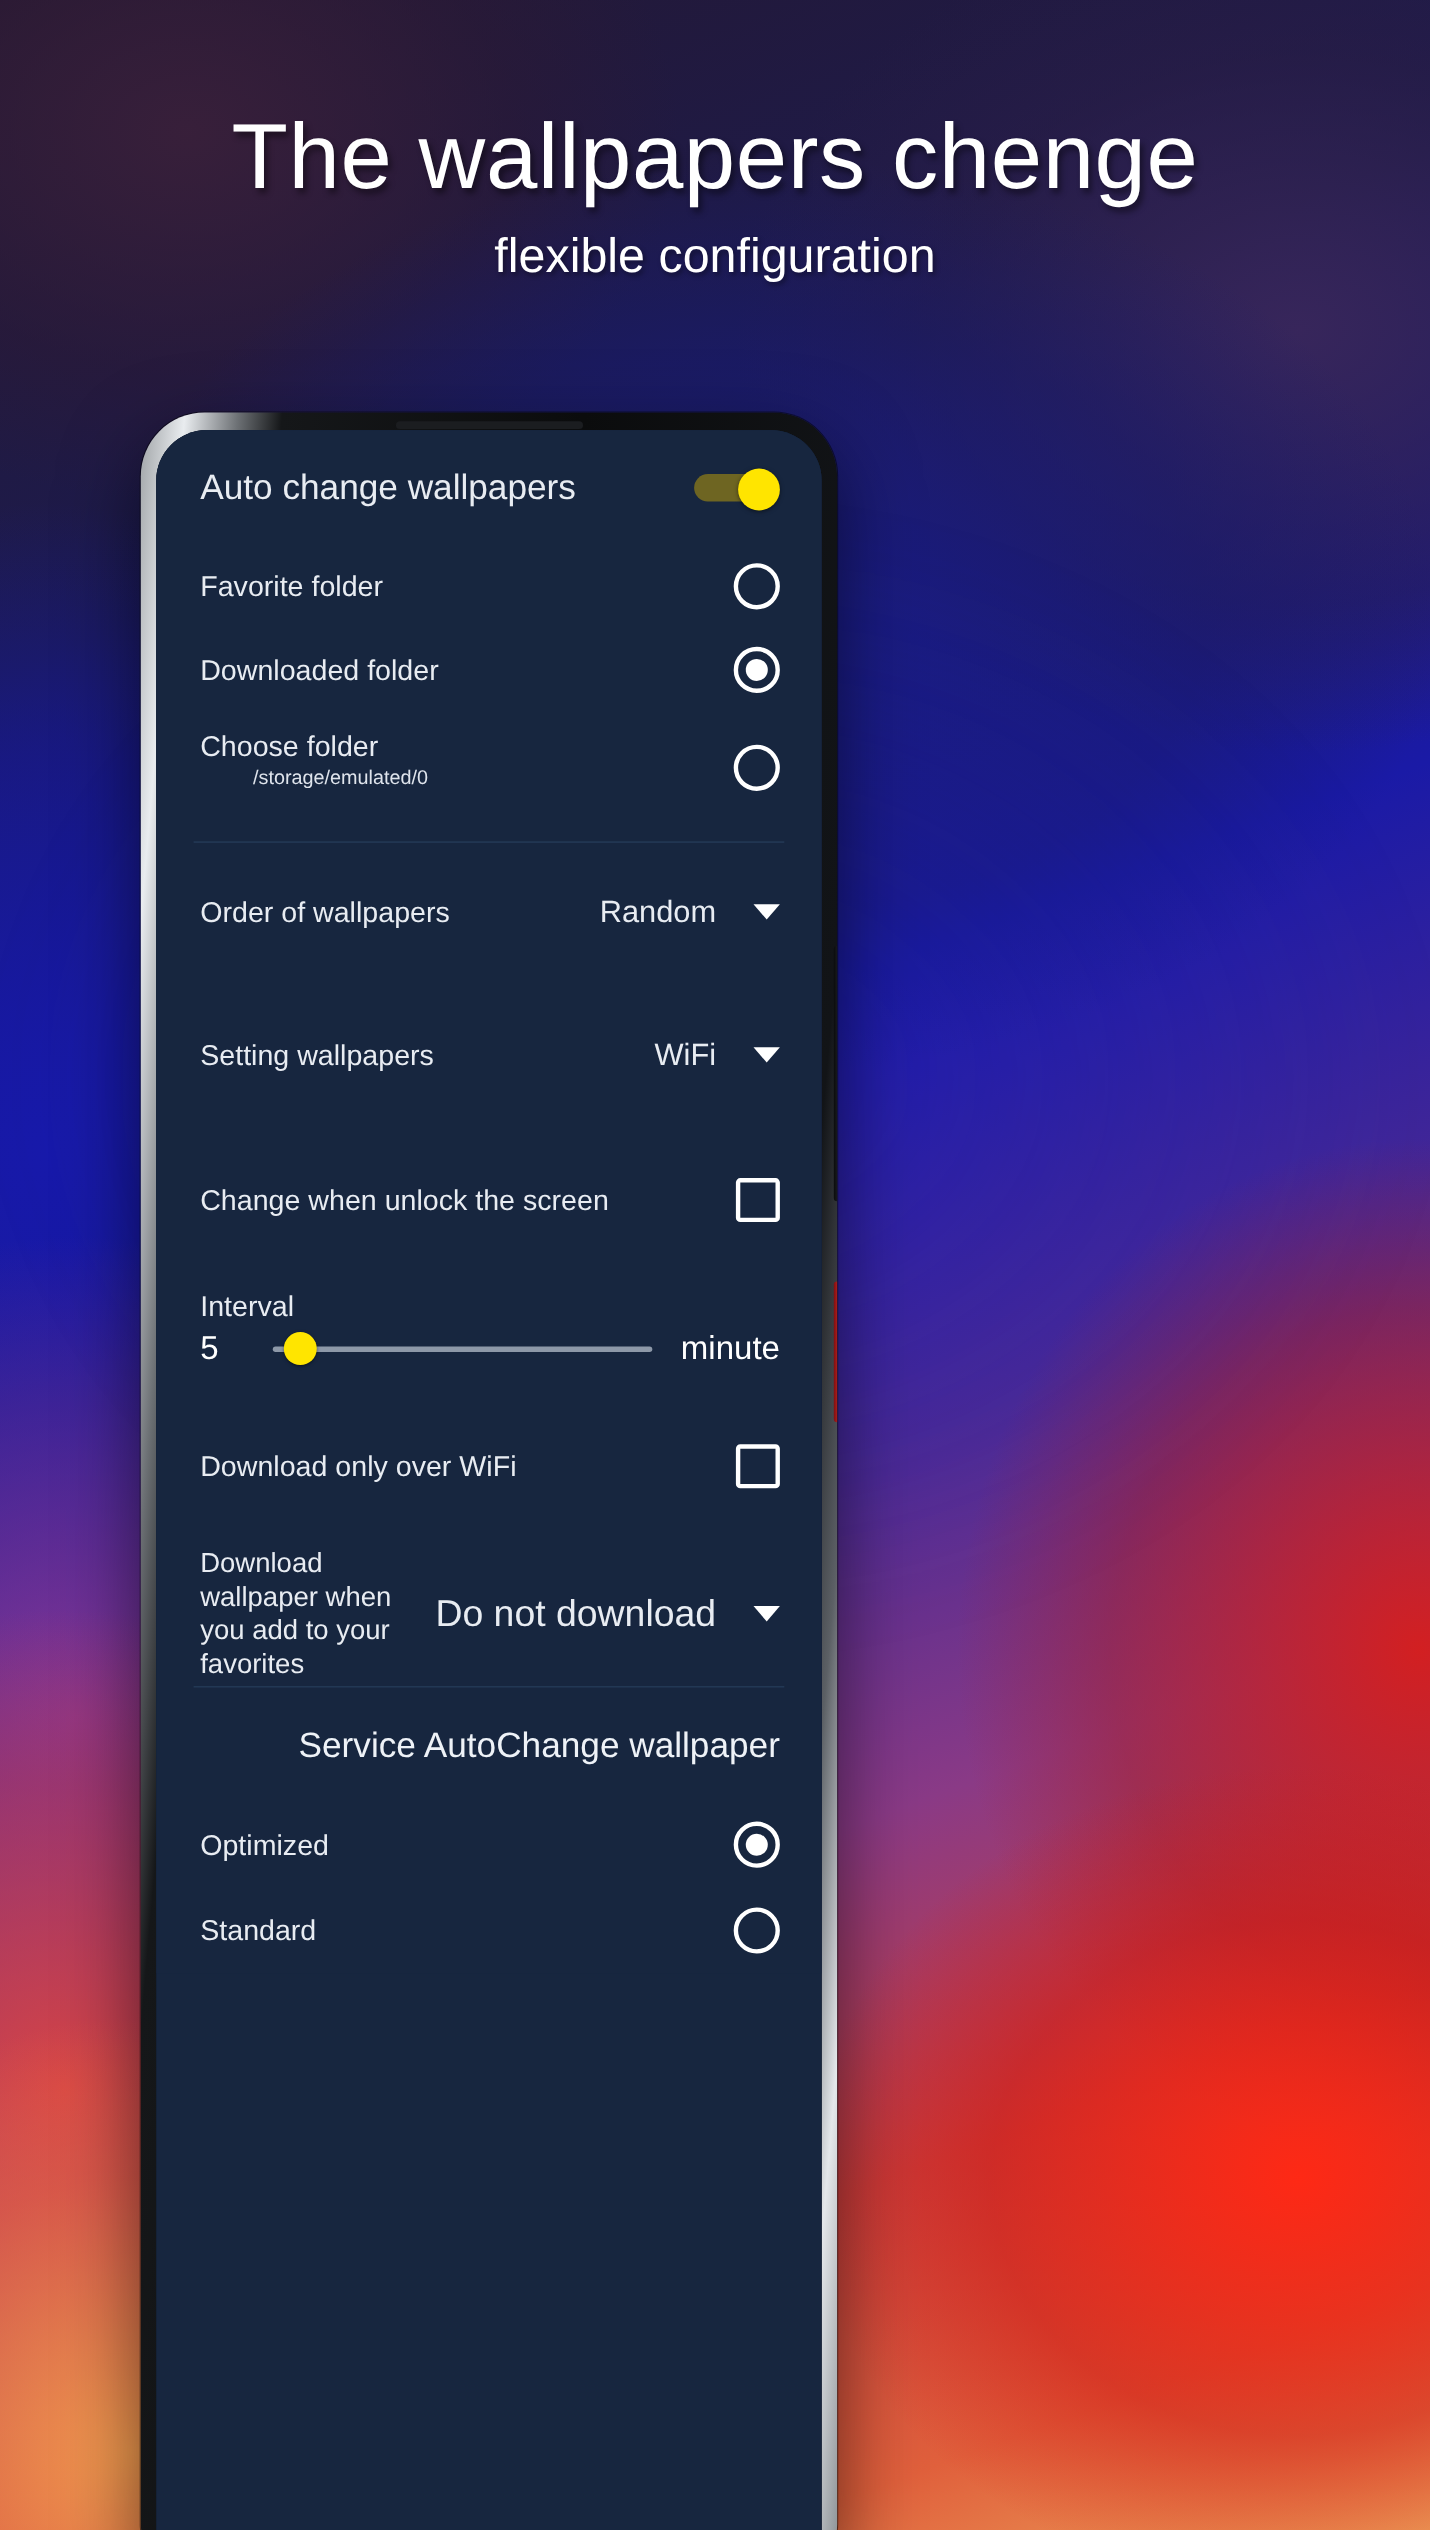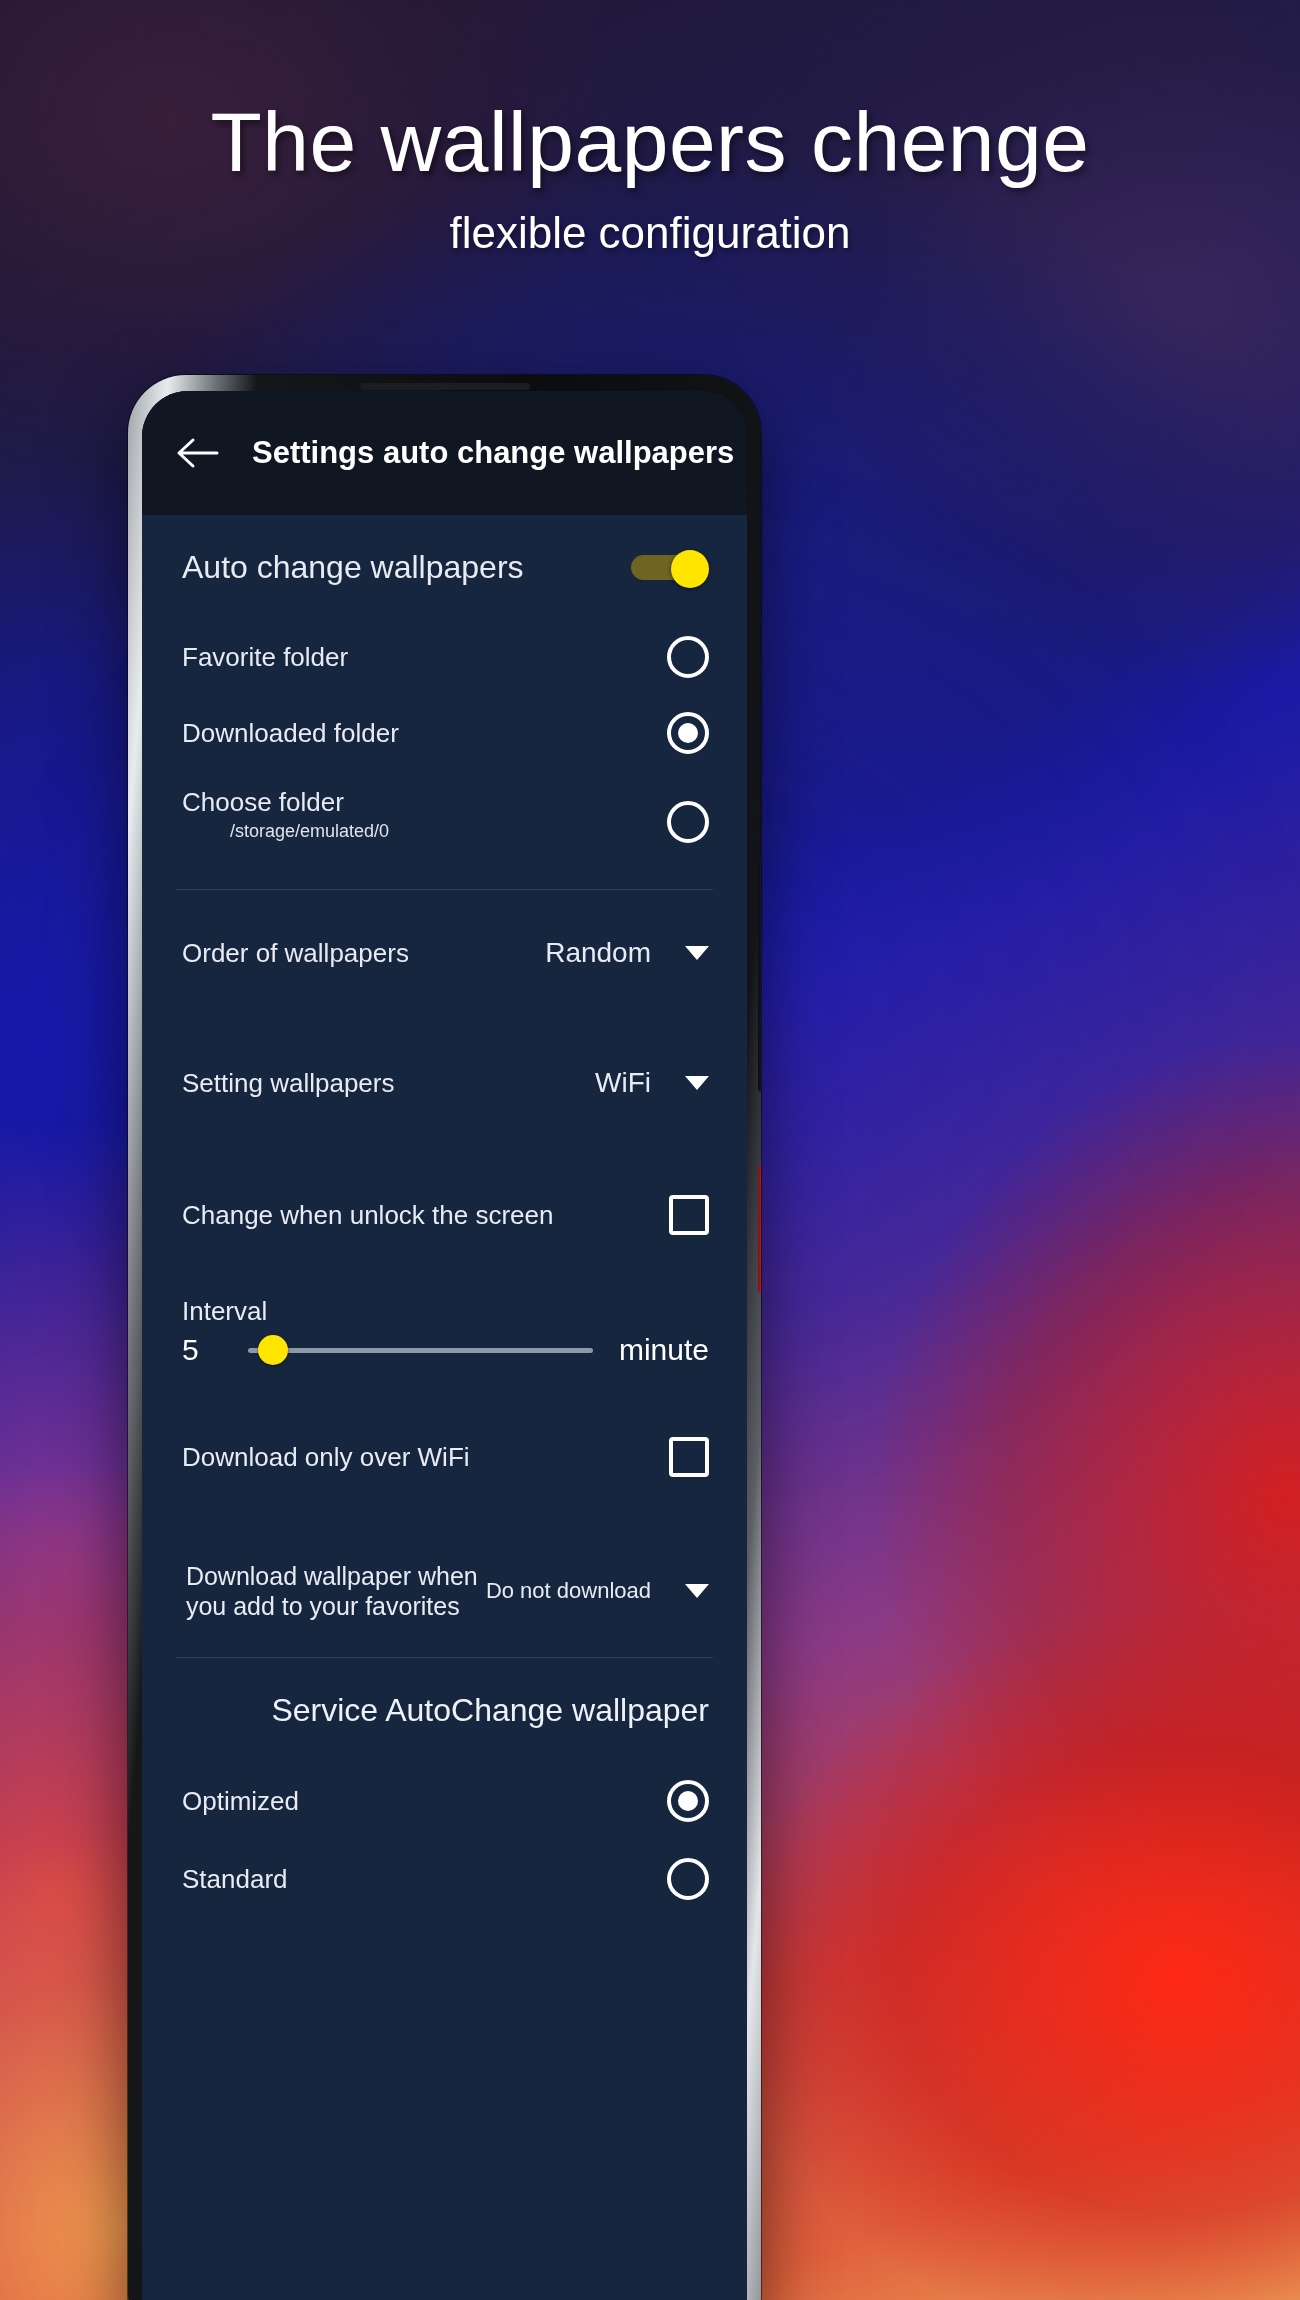--- a/index.html
+++ b/index.html
@@ -181,28 +181,20 @@
   <div id="promo-title">The wallpapers chenge</div>
   <div id="promo-sub">flexible configuration</div>
 </div>
 
 <div id="phone">
   <div id="phone-inner"></div>
   <div id="speaker"></div>
 
   <div id="screen">
 
-    <div id="appbar">
-      <div id="back-arrow">
-        <svg width="44" height="36" viewBox="0 0 44 36" aria-hidden="true">
-          <path d="M3 18 L41 18 M3 18 L17 5 M3 18 L17 31" stroke="#ffffff" stroke-width="3" fill="none" stroke-linecap="round" stroke-linejoin="round"></path>
-        </svg>
-      </div>
-      <div id="appbar-title">Settings auto change wallpapers</div>
-    </div>
 
     <div class="list">
 
       <div class="row toggle-row">
         <div class="label big">Auto change wallpapers</div>
         <div class="switch">
           <div class="track"></div>
           <div class="knob"></div>
         </div>
       </div>
@@ -271,21 +263,21 @@
         <div class="label">Download only over WiFi</div>
         <div class="checkbox"></div>
       </div>
 
       <div class="row" style="min-height:132px">
         <div class="two-line" style="flex:1; max-width:300px">
           <div class="label small">Download wallpaper when</div>
           <div class="label small">you add to your favorites</div>
         </div>
         <div class="dd">
-          <div class="val" style="font-size:22px">Do not download</div>
+          <div class="val" style="font-size:34px">Do not download</div>
           <div class="caret"></div>
         </div>
       </div>
 
       <div class="divider"></div>
 
       <div class="row" style="min-height:104px">
         <div class="section-title">Service AutoChange wallpaper</div>
       </div>
 

